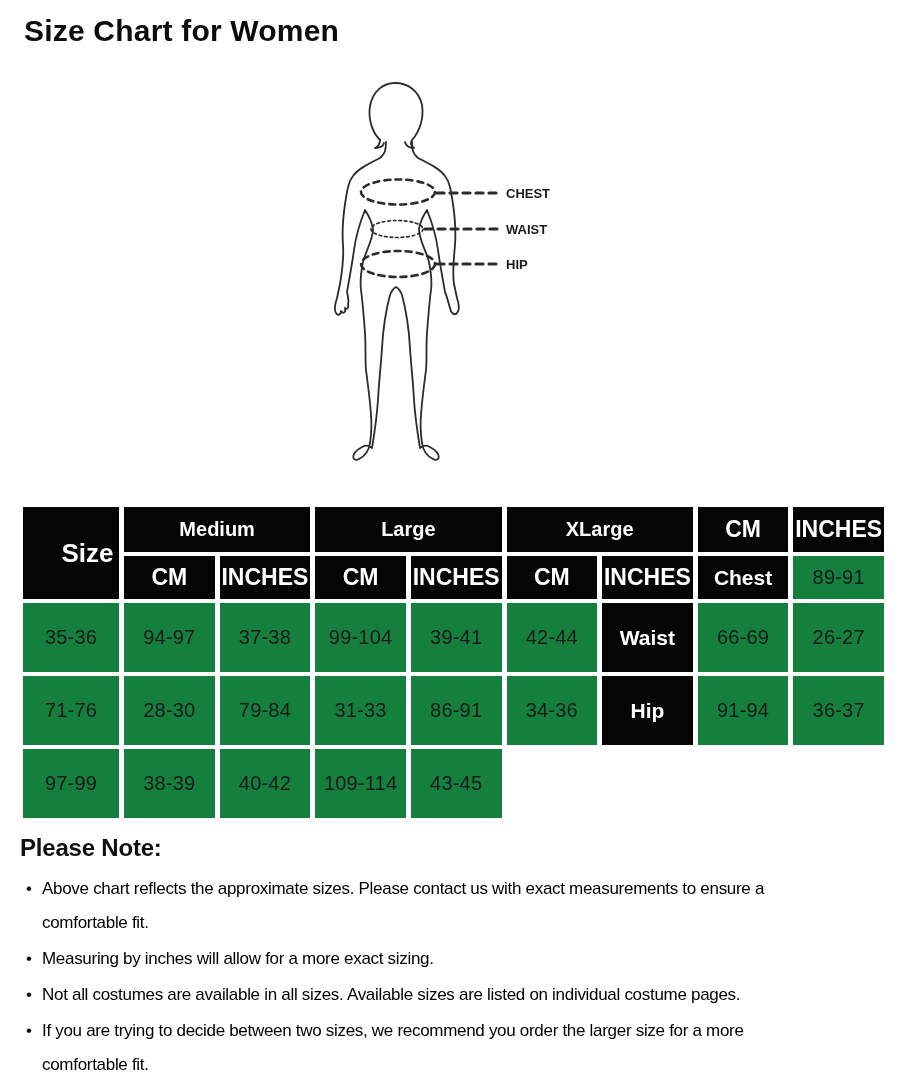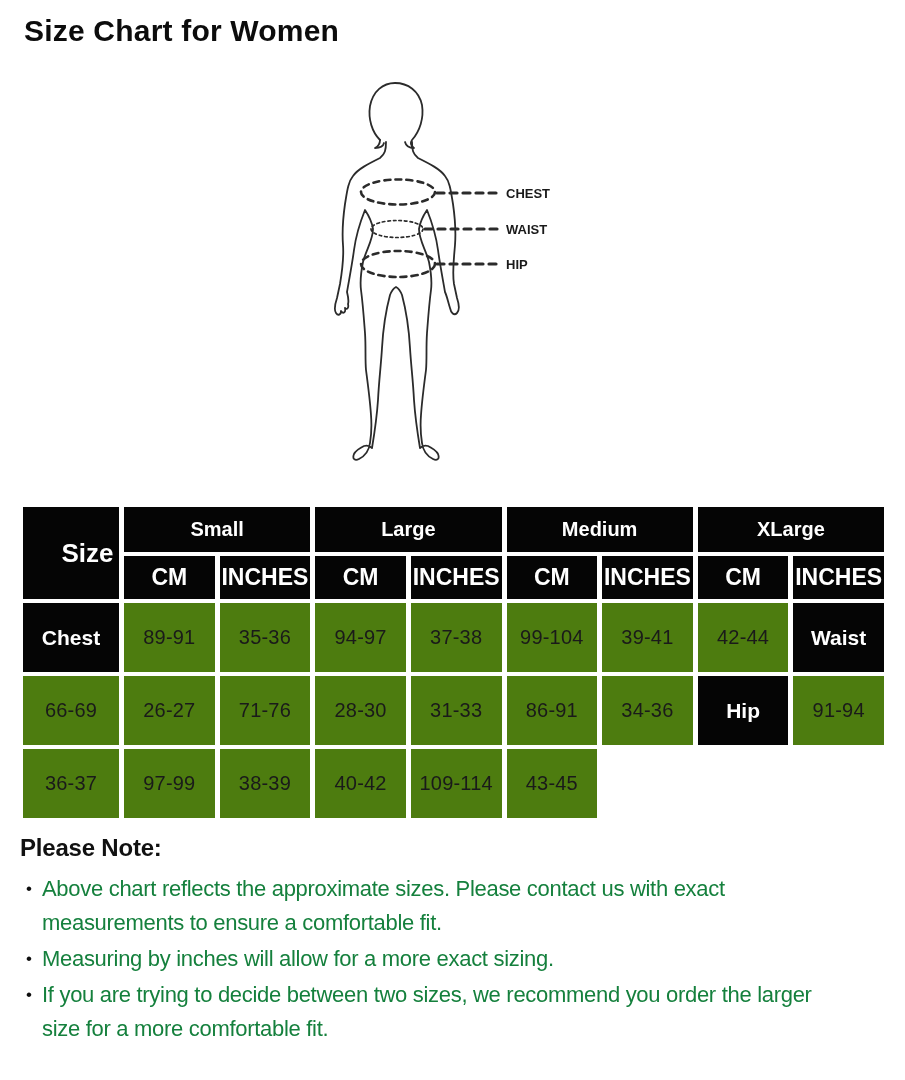--- a/index.html
+++ b/index.html
@@ -41,41 +41,41 @@
     background: #050505; color: #ffffff;
     display: flex; align-items: center; justify-content: center;
     font-weight: bold; font-size: 20px;
   }
   .hcell.unit { font-size: 23px; }
   .corner-cell { grid-column: 1; grid-row: 1 / span 2; font-size: 26px; padding-left: 33px; }
   .group-cell { grid-column: span 2; }
   .rowhead { background: #050505; color: #fff; font-weight: bold; font-size: 21px;
     display: flex; align-items: center; justify-content: center; }
   .dcell {
-    background: #4d7c0f; color: #1a1a1a;
+    background: #15803d; color: #1a1a1a;
     display: flex; align-items: center; justify-content: center;
     font-size: 20px; letter-spacing: 0.2px;
   }
 
   
   .notes {
     position: absolute; left: 20px; top: 834px; width: 864px;
   }
   .notes-heading {
     font-size: 24px; font-weight: bold; color: #111;
     margin: 0 0 10px 0; letter-spacing: -0.2px;
   }
   .notes-list { list-style: none; margin: 0; padding: 0; width: 812px; }
   .notes-list li {
     position: relative;
     padding-left: 22px;
-    font-size: 22px; line-height: 34px;
+    font-size: 17px; line-height: 34px;
     letter-spacing: -0.3px;
     margin-bottom: 2px;
-    color: #15803d;
+    color: #000000;
   }
   .notes-list li::before {
     content: "\2022";
     position: absolute; left: 6px; top: 0;
     font-size: 17px; color: #0e0e0e;
   }
 </style>
 </head>
 <body>
 
@@ -156,23 +156,22 @@
     </g>
     <text class="meas-label" x="186" y="118">CHEST</text>
     <text class="meas-label" x="186" y="154">WAIST</text>
     <text class="meas-label" x="186" y="189">HIP</text>
   </svg>
 </div>
 
 <div class="size-table">
 
   <div class="hcell corner-cell">Size</div>
-  <div class="hcell group-cell">Small</div>
+  <div class="hcell group-cell">Medium</div>
   <div class="hcell group-cell">Large</div>
-  <div class="hcell group-cell">Medium</div>
   <div class="hcell group-cell">XLarge</div>
 
   <div class="hcell unit">CM</div>
   <div class="hcell unit">INCHES</div>
   <div class="hcell unit">CM</div>
   <div class="hcell unit">INCHES</div>
   <div class="hcell unit">CM</div>
   <div class="hcell unit">INCHES</div>
   <div class="hcell unit">CM</div>
   <div class="hcell unit">INCHES</div>
@@ -184,34 +183,36 @@
   <div class="dcell">37-38</div>
   <div class="dcell">99-104</div>
   <div class="dcell">39-41</div>
   <div class="dcell">42-44</div>
 
   <div class="rowhead">Waist</div>
   <div class="dcell">66-69</div>
   <div class="dcell">26-27</div>
   <div class="dcell">71-76</div>
   <div class="dcell">28-30</div>
+  <div class="dcell">79-84</div>
   <div class="dcell">31-33</div>
   <div class="dcell">86-91</div>
   <div class="dcell">34-36</div>
 
   <div class="rowhead">Hip</div>
   <div class="dcell">91-94</div>
   <div class="dcell">36-37</div>
   <div class="dcell">97-99</div>
   <div class="dcell">38-39</div>
   <div class="dcell">40-42</div>
   <div class="dcell">109-114</div>
   <div class="dcell">43-45</div>
 </div>
 
 <div class="notes">
   <div class="notes-heading">Please Note:</div>
   <ul class="notes-list">
     <li>Above chart reflects the approximate sizes. Please contact us with exact measurements to ensure a comfortable fit.</li>
     <li>Measuring by inches will allow for a more exact sizing.</li>
+    <li>Not all costumes are available in all sizes. Available sizes are listed on individual costume pages.</li>
     <li>If you are trying to decide between two sizes, we recommend you order the larger size for a more comfortable fit.</li>
   </ul>
 </div>
 
 </body></html>

